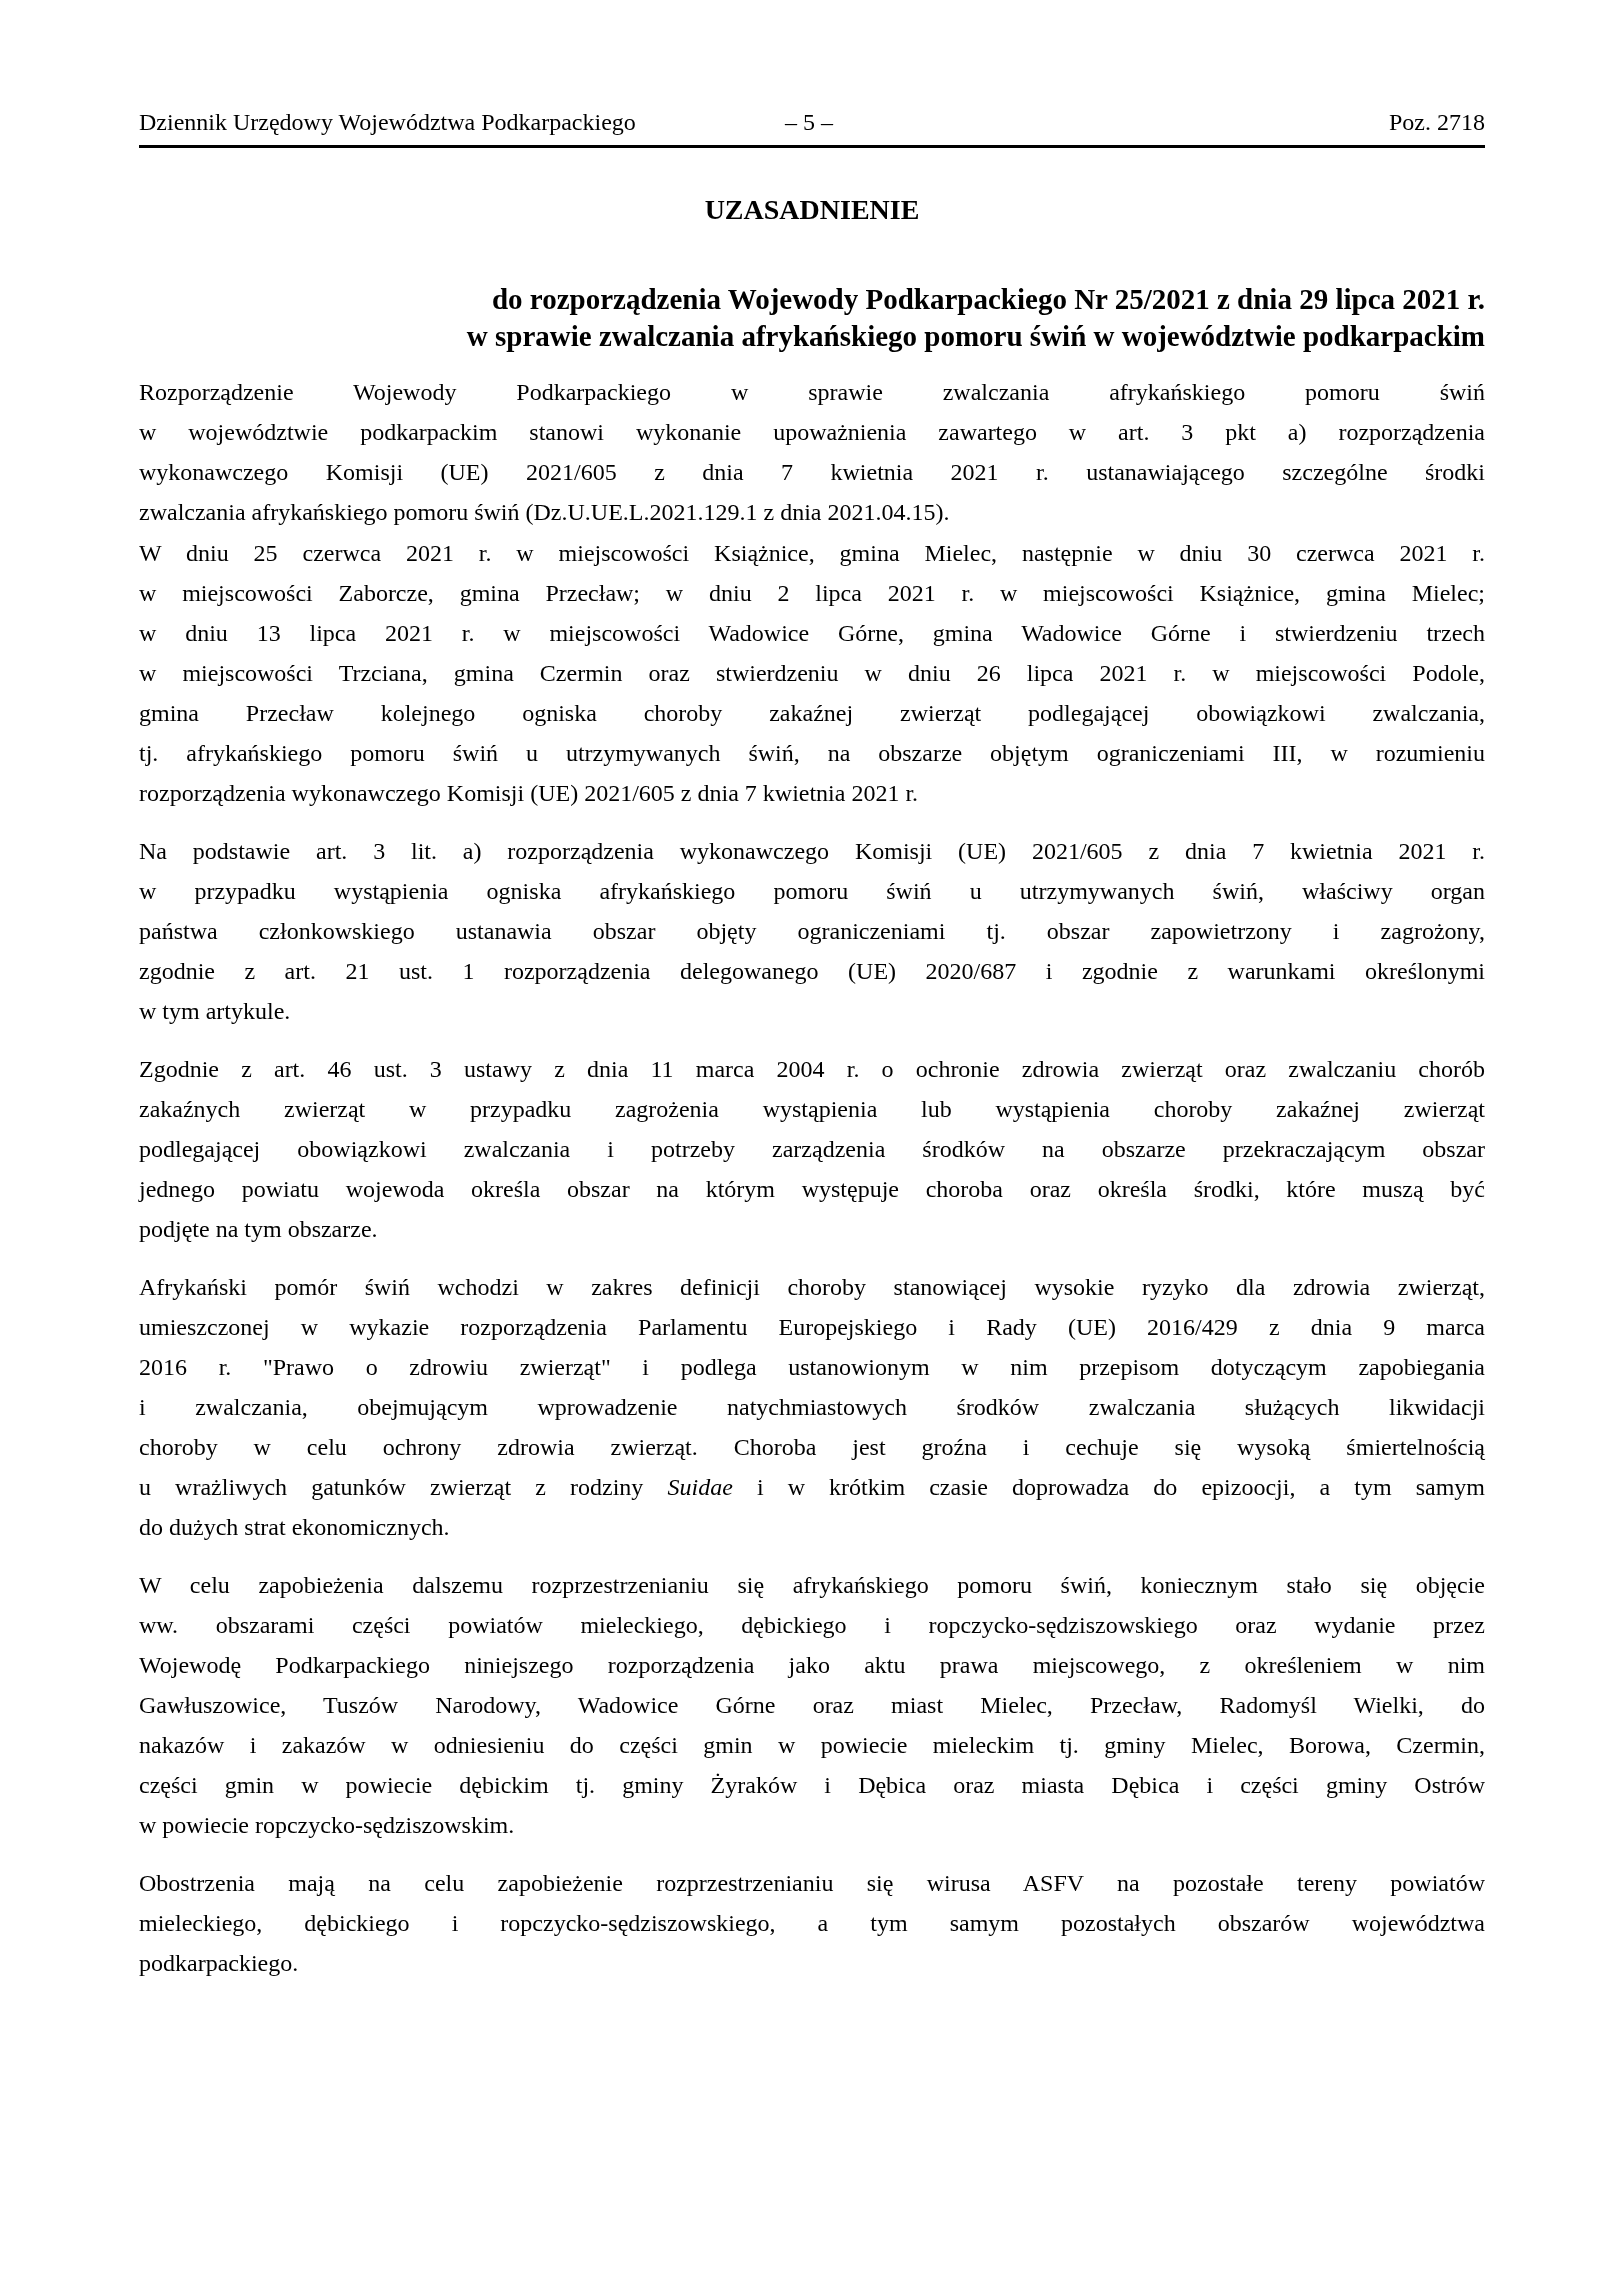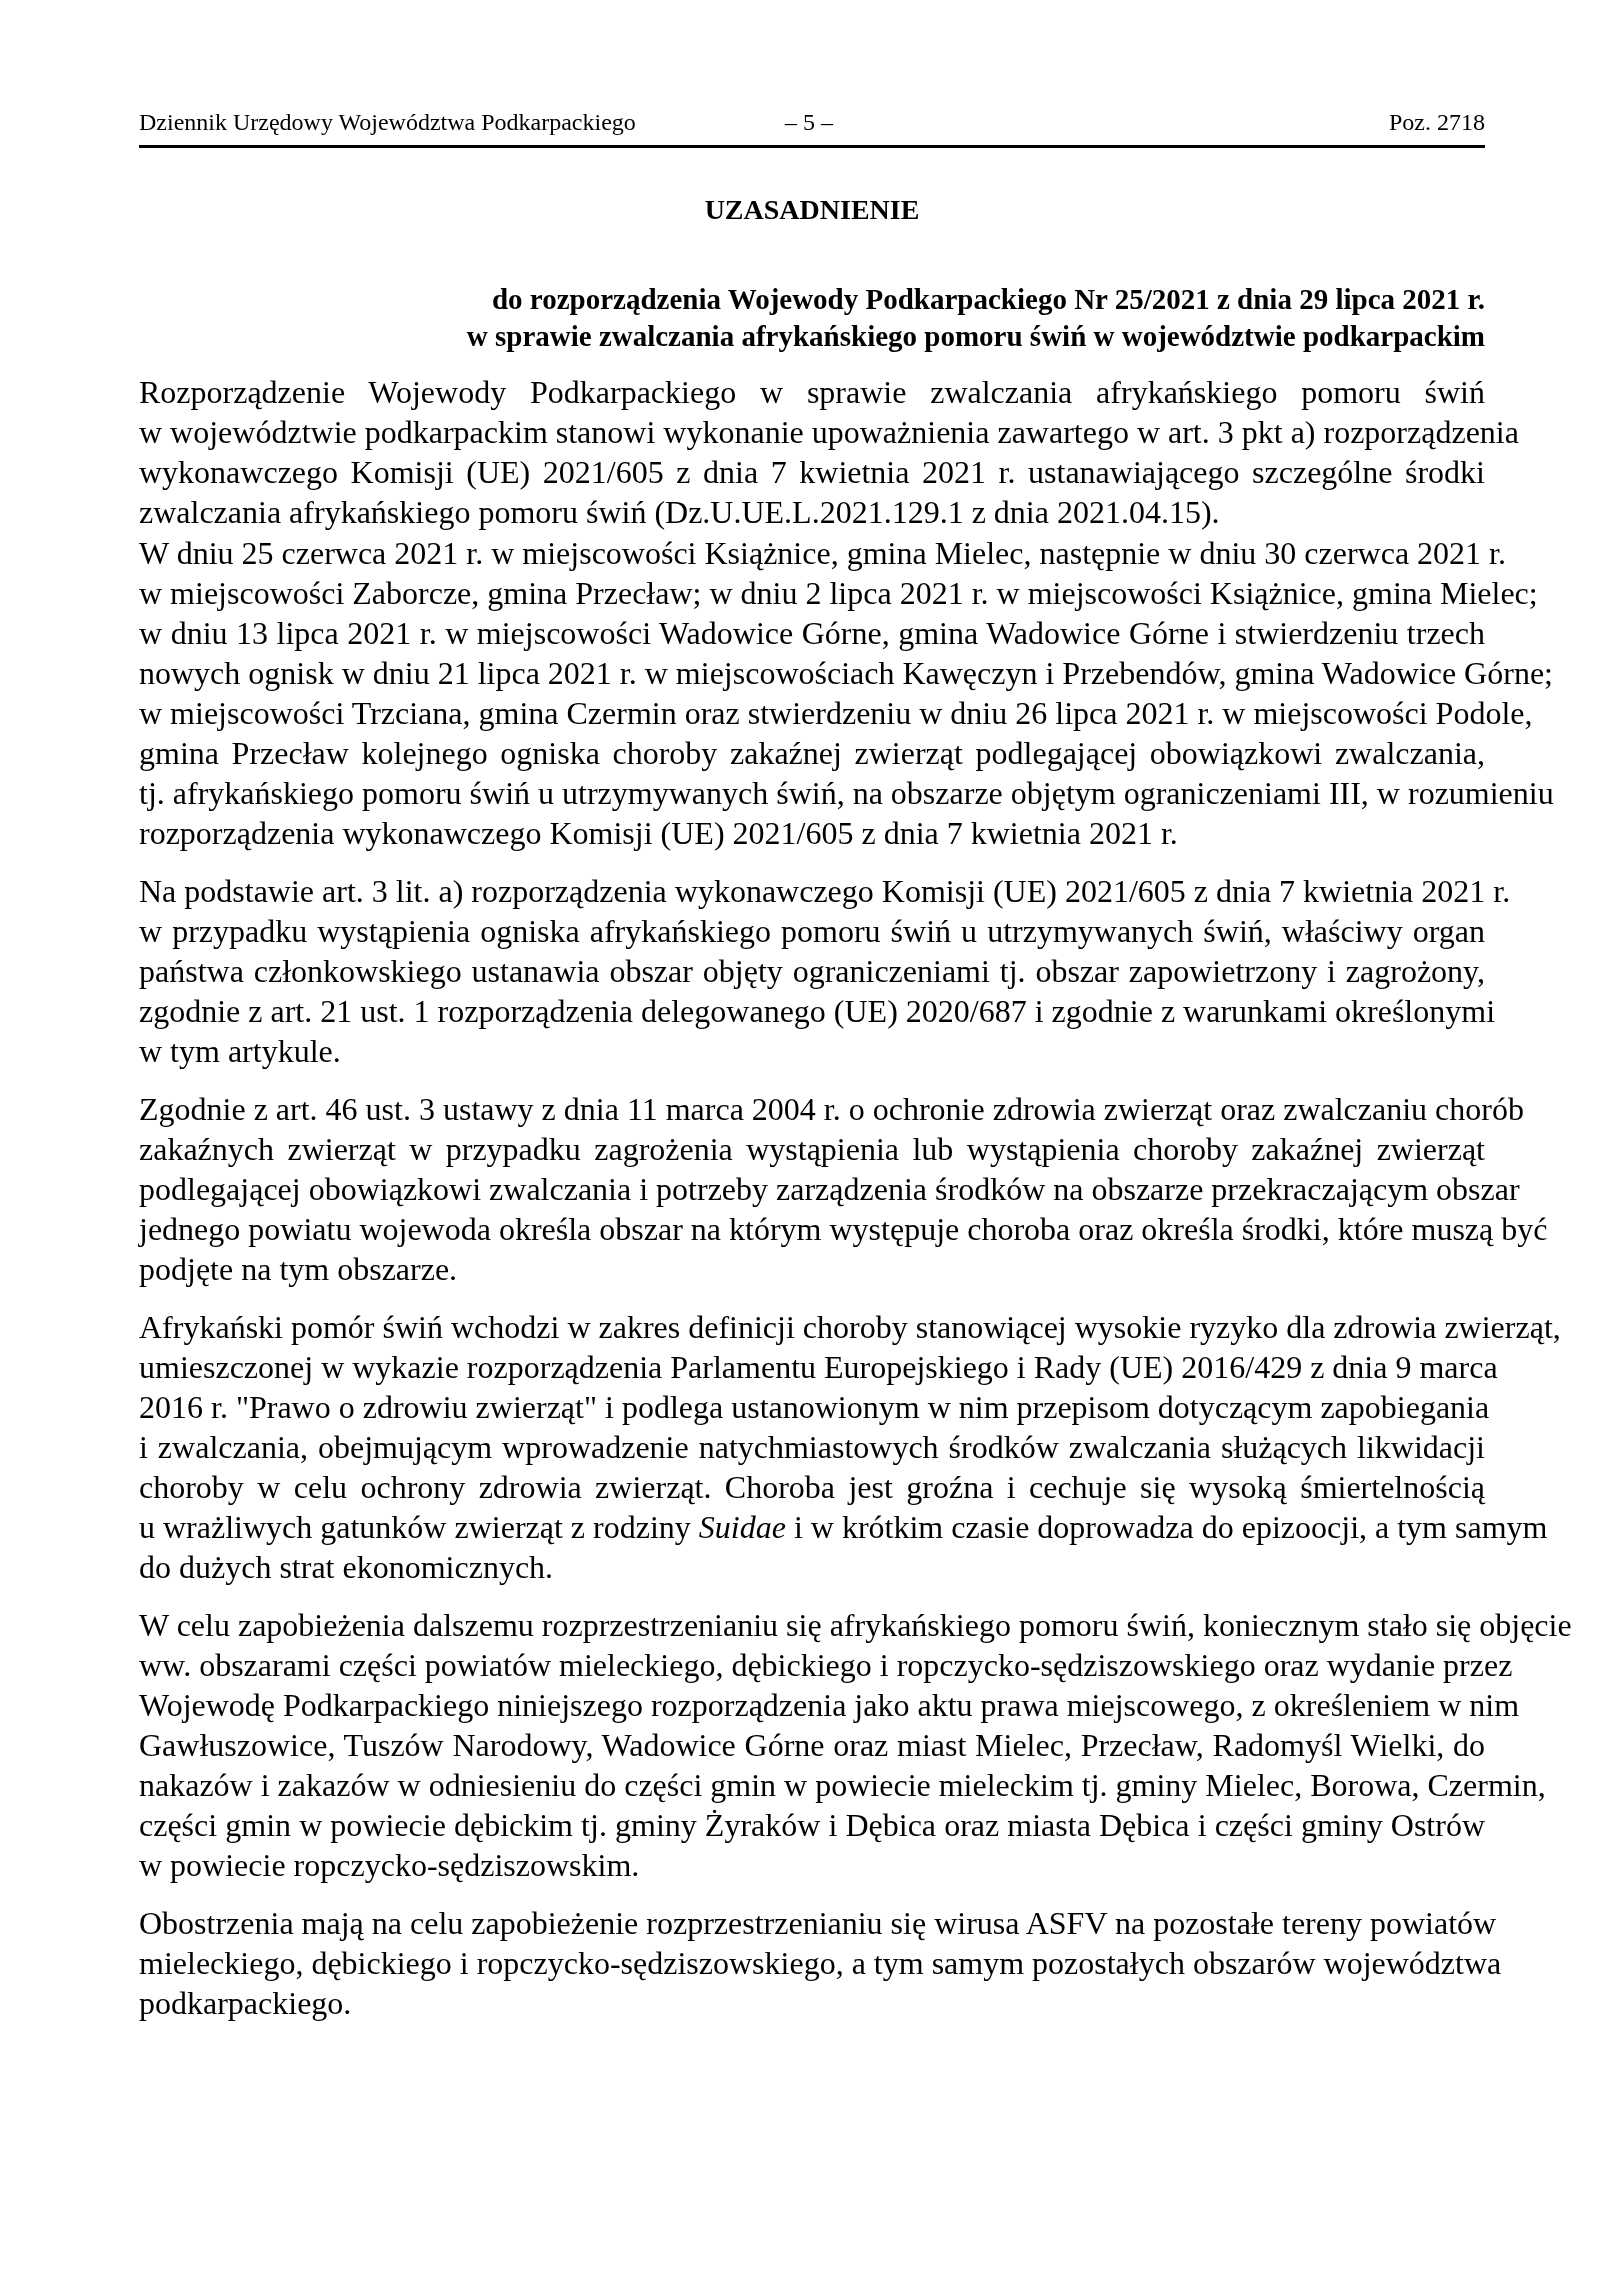--- a/index.html
+++ b/index.html
@@ -11,21 +11,21 @@
   .header .left { position: absolute; left: 0; top: 0; }
   .header .center { position: absolute; left: 646px; top: 0; }
   .header .right { position: absolute; right: 0; top: 0; }
   .rule { position: absolute; top: 145px; left: 0; width: 1346px; height: 3.3px; background: #000; }
   .title { position: absolute; top: 190px; left: 0; width: 1346px; text-align: center;
            font-weight: bold; font-size: 28px; line-height: 39px; }
   .subtitle { position: absolute; top: 245px; left: 0; width: 1346px; text-align: right;
               font-weight: bold; font-size: 29px; line-height: 37px; margin-top: 36px; }
   .subtitle div { display: block; }
   .body { position: absolute; top: 372px; left: 0; width: 1346px;
-          font-size: 32px; line-height: 40px; text-align: justify; }
+          font-size: 24px; line-height: 40px; text-align: justify; }
   .body p { margin: 0; }
   .body p.gap { margin-top: 1px; }
   .body p.gap-sm { margin-top: 18px; }
   .body .line { display: block; text-align: justify; text-align-last: justify; white-space: nowrap; }
   .body .line.last { text-align-last: left; }
   .ital { font-style: italic; }
 </style>
 </head>
 <body>
 
@@ -51,21 +51,20 @@
       <span class="line">Rozporządzenie Wojewody Podkarpackiego w sprawie zwalczania afrykańskiego pomoru świń</span>
       <span class="line">w województwie podkarpackim stanowi wykonanie upoważnienia zawartego w art. 3 pkt a) rozporządzenia</span>
       <span class="line">wykonawczego Komisji (UE) 2021/605 z dnia 7 kwietnia 2021 r. ustanawiającego szczególne środki</span>
       <span class="line last">zwalczania afrykańskiego pomoru świń (Dz.U.UE.L.2021.129.1 z dnia 2021.04.15).</span>
     </p>
 
     <p class="gap">
       <span class="line">W dniu 25 czerwca 2021 r. w miejscowości Książnice, gmina Mielec, następnie w dniu 30 czerwca 2021 r.</span>
       <span class="line">w miejscowości Zaborcze, gmina Przecław; w dniu 2 lipca 2021 r. w miejscowości Książnice, gmina Mielec;</span>
       <span class="line">w dniu 13 lipca 2021 r. w miejscowości Wadowice Górne, gmina Wadowice Górne i  stwierdzeniu trzech</span>
-      <span class="line">nowych ognisk w dniu 21 lipca 2021 r. w miejscowościach Kawęczyn i Przebendów, gmina Wadowice Górne;</span>
       <span class="line">w miejscowości Trzciana, gmina Czermin  oraz stwierdzeniu w dniu 26 lipca 2021 r. w miejscowości Podole,</span>
       <span class="line">gmina Przecław kolejnego ogniska choroby zakaźnej zwierząt podlegającej obowiązkowi zwalczania,</span>
       <span class="line">tj. afrykańskiego pomoru świń u utrzymywanych świń, na obszarze objętym ograniczeniami III, w rozumieniu</span>
       <span class="line last">rozporządzenia wykonawczego  Komisji (UE) 2021/605 z dnia 7 kwietnia 2021 r.</span>
     </p>
 
     <p class="gap-sm">
       <span class="line">Na podstawie art. 3 lit. a) rozporządzenia wykonawczego Komisji (UE) 2021/605 z dnia 7 kwietnia 2021 r.</span>
       <span class="line">w przypadku wystąpienia ogniska afrykańskiego pomoru świń u utrzymywanych świń, właściwy organ</span>
       <span class="line">państwa członkowskiego ustanawia obszar objęty ograniczeniami tj. obszar zapowietrzony i zagrożony,</span>

